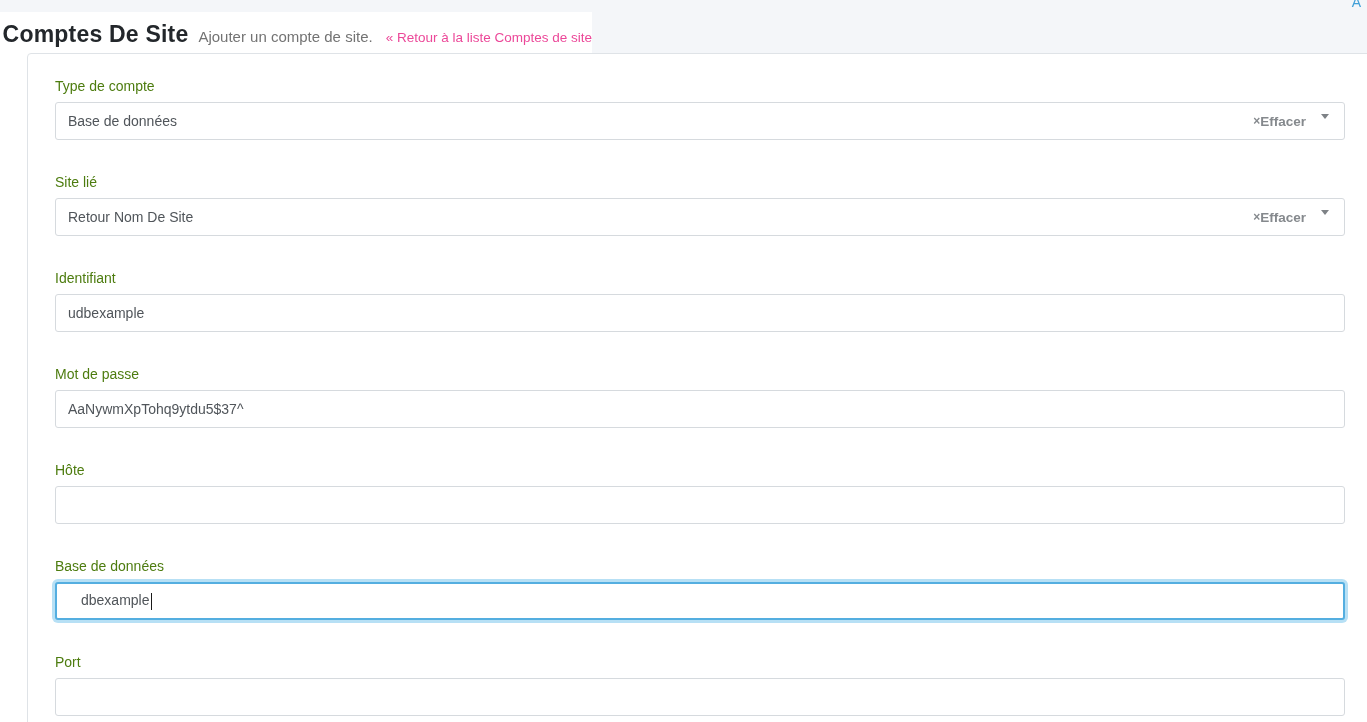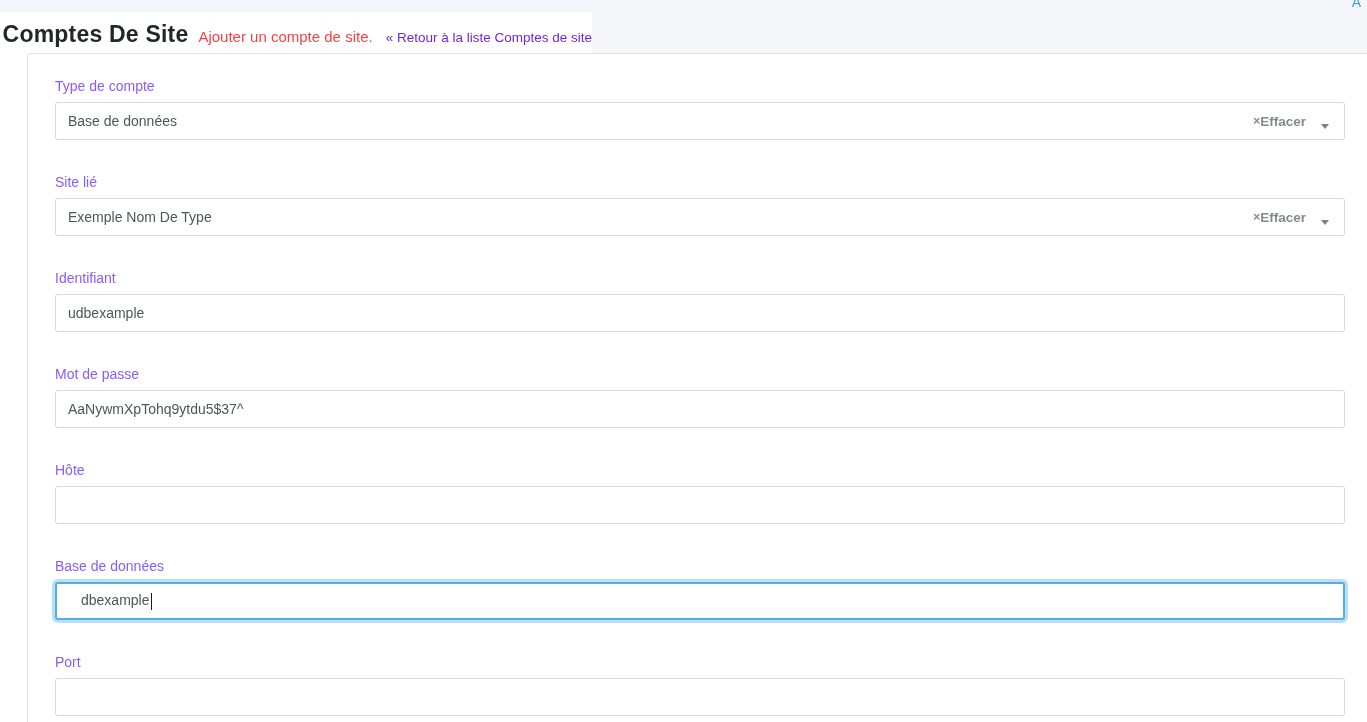--- a/index.html
+++ b/index.html
@@ -37,26 +37,26 @@
     justify-content: flex-end;
   }
   .page-title {
     font-size: 23px;
     font-weight: bold;
     color: #23272b;
     letter-spacing: 0.2px;
   }
   .page-subtitle {
     font-size: 15px;
-    color: #ef4444;
+    color: #737373;
     margin-left: 10px;
   }
   .back-link {
     font-size: 13.5px;
-    color: #6d28d9;
+    color: #ec4899;
     margin-left: 13px;
     text-decoration: none;
     cursor: pointer;
   }
 
   
   .card {
     margin-left: 27px;
     width: 1346px;           
     background: #ffffff;
@@ -65,21 +65,21 @@
     padding: 24px 27px 80px 27px;
     height: 720px;           
   }
 
   .form-group { margin-bottom: 34px; }
   .form-group:last-child { margin-bottom: 15px; }
 
   .field-label {
     display: block;
     font-size: 14px;
-    color: #8b5cf6;
+    color: #4d7c0f;
     margin-bottom: 8px;
   }
 
   .field-input {
     height: 38px;
     width: 100%;
     border: 1px solid #d6dade;
     border-radius: 3px;
     background: #ffffff;
     display: flex;
@@ -100,21 +100,21 @@
   .text-caret {
     display: inline-block;
     width: 1px; height: 17px;
     background: #1a1a1a;
     vertical-align: middle;
     margin-left: 1px;
   }
 
   .select-controls {
     display: flex;
-    align-items: flex-end;
+    align-items: flex-start;
     cursor: default;
     margin-left: 47px;
   }
   .clear-btn {
     color: #85898d;
     font-weight: bold;
     font-size: 13.5px;
     cursor: pointer;
     white-space: nowrap;
   }
@@ -153,21 +153,21 @@
       <span class="select-controls">
         <span class="clear-btn"><span class="x-glyph">×</span><span class="clear-word">Effacer</span></span>
         <span class="dropdown-caret"></span>
       </span>
     </div>
   </div>
 
   <div class="form-group">
     <label class="field-label">Site lié</label>
     <div class="field-input">
-      <span class="value">Exemple Nom De Type</span>
+      <span class="value">Retour Nom De Site</span>
       <span class="select-controls">
         <span class="clear-btn"><span class="x-glyph">×</span><span class="clear-word">Effacer</span></span>
         <span class="dropdown-caret"></span>
       </span>
     </div>
   </div>
 
   <div class="form-group">
     <label class="field-label">Identifiant</label>
     <div class="field-input">

